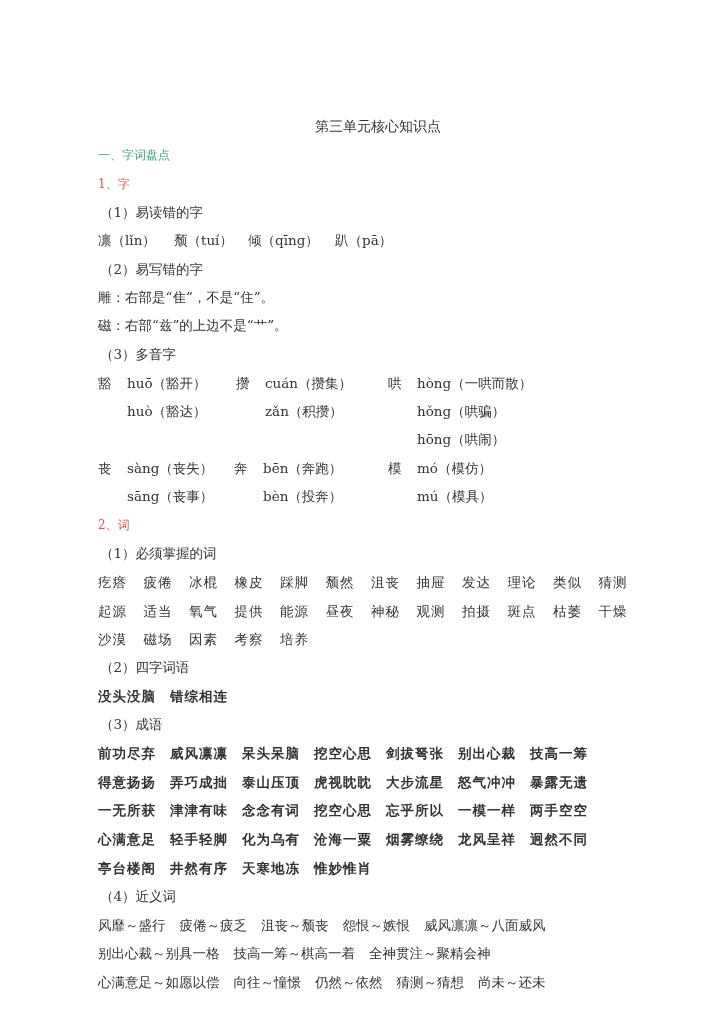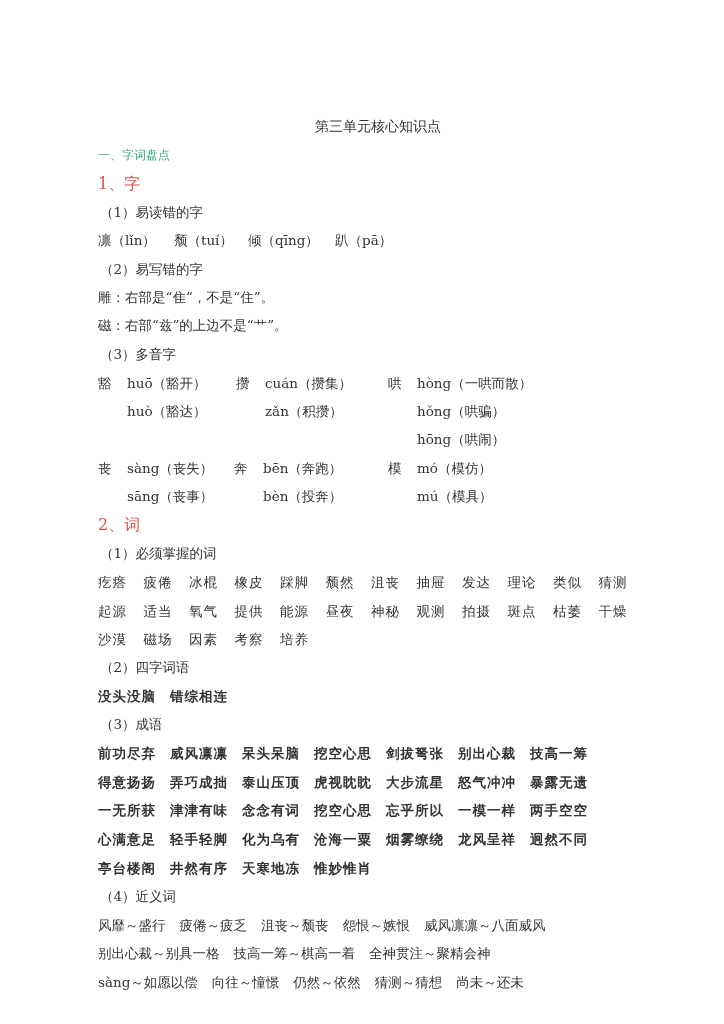--- a/index.html
+++ b/index.html
@@ -6,21 +6,21 @@
   body {
     width: 724px; height: 1024px; position: relative; overflow: hidden;
     font-family: "DejaVu Serif", "Liberation Serif", serif;
     color: #333333;
     font-size: 13.5px;
   }
   .page { position: absolute; left: 0; top: 0; width: 724px; height: 1024px; margin-top: 44px; }
   .line { position: absolute; left: 98px; white-space: nowrap; line-height: 20px; }
   .title { position: absolute; left: 0; width: 724px; top: 74px; text-align: center; font-size: 14px; color: #333; padding-left: 32px; box-sizing: border-box; }
   .h1 { color: #3aa874; font-size: 12px; }
-  .h2 { color: #d9534f; font-size: 16px; }
+  .h2 { color: #d9534f; font-size: 12px; }
   .sub { margin-left: 2px; }
   .cell { display: inline-block; }
   .py-item { position: absolute; white-space: nowrap; line-height: 20px; }
   .words span { display: inline-block; margin-right: 16.5px; letter-spacing: 1px; }
   .idioms span { display: inline-block; margin-right: 14px; letter-spacing: 1px; font-weight: bold; }
   .syn span { display: inline-block; margin-right: 14px; }
 </style>
 </head>
 <body>
 
@@ -110,16 +110,16 @@
   </div>
 
   <div class="line sub" style="top:842px;">（4）近义词</div>
   <div class="line syn" style="top:871px;">
     <span>风靡～盛行</span><span>疲倦～疲乏</span><span>沮丧～颓丧</span><span>怨恨～嫉恨</span><span>威风凛凛～八面威风</span>
   </div>
   <div class="line syn" style="top:899px;">
     <span>别出心裁～别具一格</span><span>技高一筹～棋高一着</span><span>全神贯注～聚精会神</span>
   </div>
   <div class="line syn" style="top:928px;">
-    <span>sàng～如愿以偿</span><span>向往～憧憬</span><span>仍然～依然</span><span>猜测～猜想</span><span>尚未～还未</span>
+    <span>心满意足～如愿以偿</span><span>向往～憧憬</span><span>仍然～依然</span><span>猜测～猜想</span><span>尚未～还未</span>
   </div>
 
 </div>
 
 </body></html>

